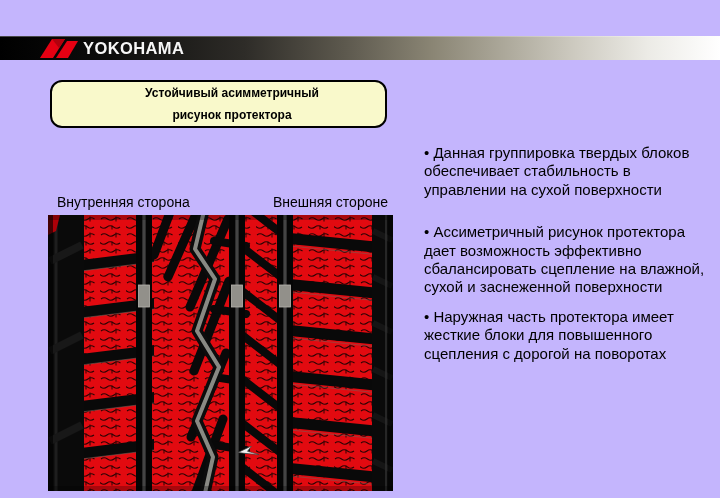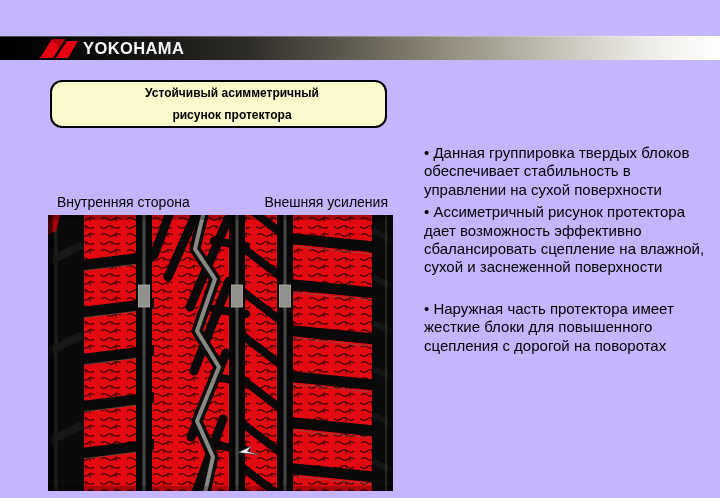--- a/index.html
+++ b/index.html
@@ -28,22 +28,22 @@
   .side-label.inner{left:57px;text-align:right;}
   .side-label.outer{right:332px;}
 
   
   .tire-wrap{position:absolute;left:48px;top:215px;width:345px;height:276px;}
   .tire-wrap svg{display:block;}
 
   
   .bullets{position:absolute;left:424px;top:144px;width:296px;}
   .bullet{margin:0;font-size:15px;line-height:18.4px;white-space:pre-line;}
-  .bullet:nth-child(1){margin-bottom:4px;}
-  .bullet:nth-child(2){margin-bottom:23px;}
+  .bullet:nth-child(1){margin-bottom:24px;}
+  .bullet:nth-child(2){margin-bottom:11px;}
   .bullet:nth-child(3){margin-bottom:16px;}
 
   
   .cursor{position:absolute;left:238px;top:446px;}
 </style>
 </head>
 <body>
 
 <div class="page">
 
@@ -57,21 +57,21 @@
       <span class="brand-word">YOKOHAMA</span>
     </div>
   </div>
 
   <div class="title-box">
     <div class="title-text">Устойчивый асимметричный
 рисунок протектора</div>
   </div>
 
   <div class="side-label inner">Внутренняя сторона</div>
-  <div class="side-label outer">Внешняя усиления</div>
+  <div class="side-label outer">Внешняя стороне</div>
 
   <div class="tire-wrap">
     <svg id="tire-svg" width="345" height="276" viewBox="0 0 345 276">
         <defs>
           <pattern id="sipes" width="26" height="16" patternUnits="userSpaceOnUse">
             <path d="M1 4 q3 -2.6 6.5 0 t6.5 0 t6.5 0" stroke="#2a0202" stroke-width="1.1" fill="none"></path>
             <path d="M-6 12 q3 -2.6 6.5 0 t6.5 0 t6.5 0 t6.5 0" stroke="#2a0202" stroke-width="1.1" fill="none"></path>
             <path d="M16 1.5 v5 M12 10.5 v4" stroke="#2a0202" stroke-width="1" fill="none"></path>
           </pattern>
         </defs>

